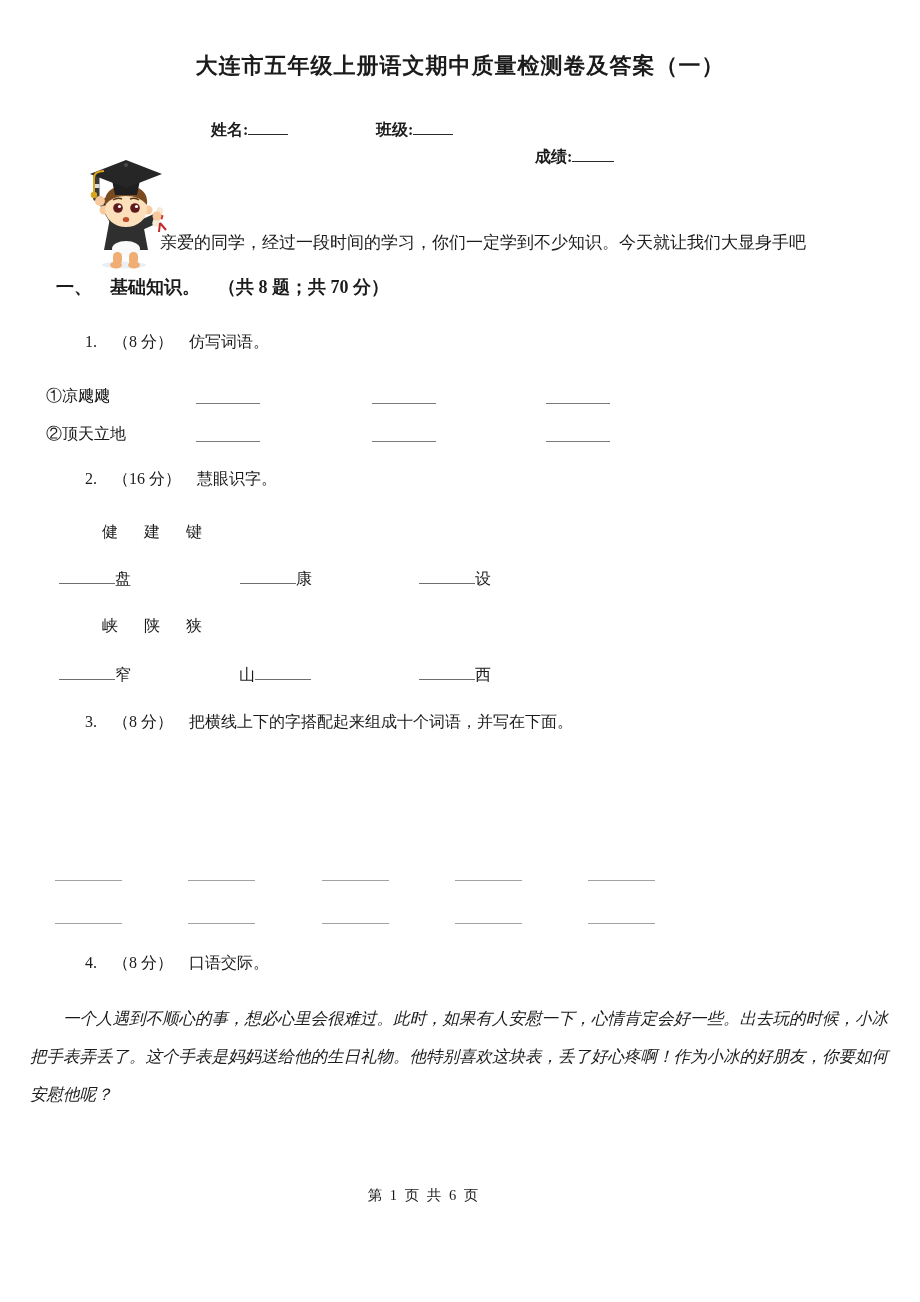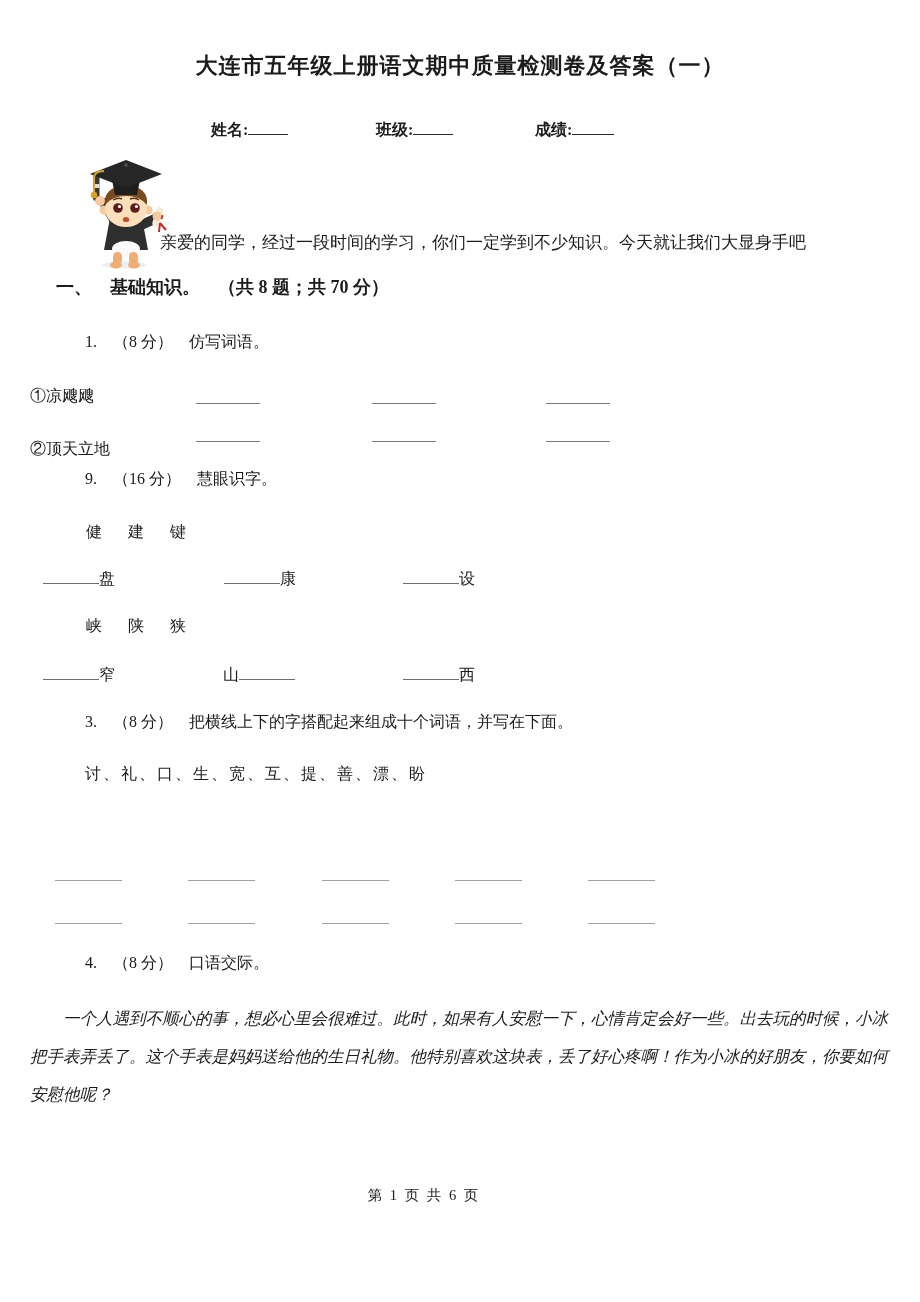--- a/index.html
+++ b/index.html
@@ -7,21 +7,21 @@
   body { font-family:"Liberation Serif","DejaVu Serif",serif; color:#1b1b1b; }
   .page { position:relative; width:920px; height:1302px; background:#ffffff; overflow:hidden;border-radius:8px; }
   .abs { position:absolute; line-height:1; white-space:nowrap; }
   .title { top:55px; left:0; width:920px; text-align:center; font-size:22px; font-weight:bold; letter-spacing:1px; }
   .stud { top:120px; font-size:16px; font-weight:bold; }
   .bl { display:inline-block; border-bottom:1.4px solid #2a2a2a; height:0.95em; vertical-align:baseline; }
   .bl-soft { border-bottom:1px solid #6e6e6e; }
   .blank { position:absolute; border-bottom:1px solid #7a7a7a; }
   .blank-gray { position:absolute; border-bottom:1.6px solid #a2a2a2; }
   .qlabel { font-size:16px; }
-  .body16 { font-size:16px; }
+  .body16 { font-size:16px;margin-left:16px; }
   .heading { top:278px; left:56px; font-size:18px; font-weight:bold; }
   .greeting { top:234px; left:160px; font-size:17px; }
   .charset { letter-spacing:5px; }
   .charrow { letter-spacing:2px; }
   .passage { top:1000px; left:30px; width:858px; font-size:16.5px; line-height:38px;
              text-align:justify; text-indent:2em; white-space:normal;font-style:italic; }
   .footer { top:1188px; left:0; width:848px; text-align:center; font-size:14.5px; letter-spacing:2px; }
   .mascot { position:absolute; left:74px; top:152px; width:104px; height:118px; }
 </style>
 </head>
@@ -30,21 +30,21 @@
 <div class="page">
 
   <div class="abs title">大连市五年级上册语文期中质量检测卷及答案（一）</div>
 
   <div class="abs stud" style="left:193px;margin-left:18px;">
     <span>姓名:</span><span class="bl" style="width:40px;"></span>
   </div>
   <div class="abs stud" style="left:363px;margin-left:13px;">
     <span>班级:</span><span class="bl" style="width:40px;"></span>
   </div>
-  <div class="abs stud" style="left:535px;">
+  <div class="abs stud" style="left:535px;margin-top:27px;">
     <span>成绩:</span><span class="bl" style="width:42px;"></span>
   </div>
 
   <svg class="mascot" viewBox="0 0 104 118" aria-hidden="true">
     <ellipse cx="50" cy="113" rx="22" ry="3.5" fill="#e9eff4"></ellipse>
     <rect x="19" y="22" width="6.5" height="27" rx="3" fill="#3a3a3a"></rect>
     <rect x="19" y="32" width="6.5" height="4" fill="#dddddd"></rect>
     <path d="M38 74 L24 50 L33 45 L47 68 Z" fill="#2f2f2f"></path>
     <circle cx="26" cy="49" r="5" fill="#f7c99d"></circle>
     <path d="M36 66 Q52 60 68 66 L74 98 L30 98 Z" fill="#2f2f2f"></path>
@@ -80,26 +80,26 @@
 
   <div class="abs greeting">亲爱的同学，经过一段时间的学习，你们一定学到不少知识。今天就让我们大显身手吧</div>
 
   <div class="abs heading">一、　基础知识。　（共 8 题；共 70 分）</div>
 
   <div class="abs qlabel" style="left:85px; top:334px;">1.　（8 分）　仿写词语。</div>
   <div class="abs body16" style="left:30px; top:388px;">①凉飕飕</div>
   <div class="blank" style="left:196px; top:394px; width:64px; height:10px;"></div>
   <div class="blank" style="left:372px; top:394px; width:64px; height:10px;"></div>
   <div class="blank" style="left:546px; top:394px; width:64px; height:10px;"></div>
-  <div class="abs body16" style="left:30px; top:441px;">②顶天立地</div>
+  <div class="abs body16" style="left:30px; top:426px;">②顶天立地</div>
   <div class="blank" style="left:196px; top:432px; width:64px; height:10px;"></div>
   <div class="blank" style="left:372px; top:432px; width:64px; height:10px;"></div>
   <div class="blank" style="left:546px; top:432px; width:64px; height:10px;"></div>
 
-  <div class="abs qlabel" style="left:85px; top:471px;">9.　（16 分）　慧眼识字。</div>
+  <div class="abs qlabel" style="left:85px; top:471px;">2.　（16 分）　慧眼识字。</div>
   <div class="abs body16 charset" style="left:86px; top:524px;">健　建　键</div>
   <div class="abs body16" style="left:43px; top:569px;">
     <span class="bl bl-soft" style="width:56px;"></span><span>盘</span>
   </div>
   <div class="abs body16" style="left:224px; top:569px;">
     <span class="bl bl-soft" style="width:56px;"></span><span>康</span>
   </div>
   <div class="abs body16" style="left:403px; top:569px;">
     <span class="bl bl-soft" style="width:56px;"></span><span>设</span>
   </div>
@@ -108,21 +108,20 @@
     <span class="bl bl-soft" style="width:56px;"></span><span>窄</span>
   </div>
   <div class="abs body16" style="left:223px; top:665px;">
     <span>山</span><span class="bl bl-soft" style="width:56px;"></span>
   </div>
   <div class="abs body16" style="left:403px; top:665px;">
     <span class="bl bl-soft" style="width:56px;"></span><span>西</span>
   </div>
 
   <div class="abs qlabel" style="left:85px; top:714px;">3.　（8 分）　把横线上下的字搭配起来组成十个词语，并写在下面。</div>
-  <div class="abs body16 charrow" style="left:85px; top:766px;">讨、礼、口、生、宽、互、提、善、漂、盼</div>
   <div class="blank-gray" style="left:55px;  top:869px; width:67px; height:12px;"></div>
   <div class="blank-gray" style="left:188px; top:869px; width:67px; height:12px;"></div>
   <div class="blank-gray" style="left:322px; top:869px; width:67px; height:12px;"></div>
   <div class="blank-gray" style="left:455px; top:869px; width:67px; height:12px;"></div>
   <div class="blank-gray" style="left:588px; top:869px; width:67px; height:12px;"></div>
   <div class="blank-gray" style="left:55px;  top:912px; width:67px; height:12px;"></div>
   <div class="blank-gray" style="left:188px; top:912px; width:67px; height:12px;"></div>
   <div class="blank-gray" style="left:322px; top:912px; width:67px; height:12px;"></div>
   <div class="blank-gray" style="left:455px; top:912px; width:67px; height:12px;"></div>
   <div class="blank-gray" style="left:588px; top:912px; width:67px; height:12px;"></div>

